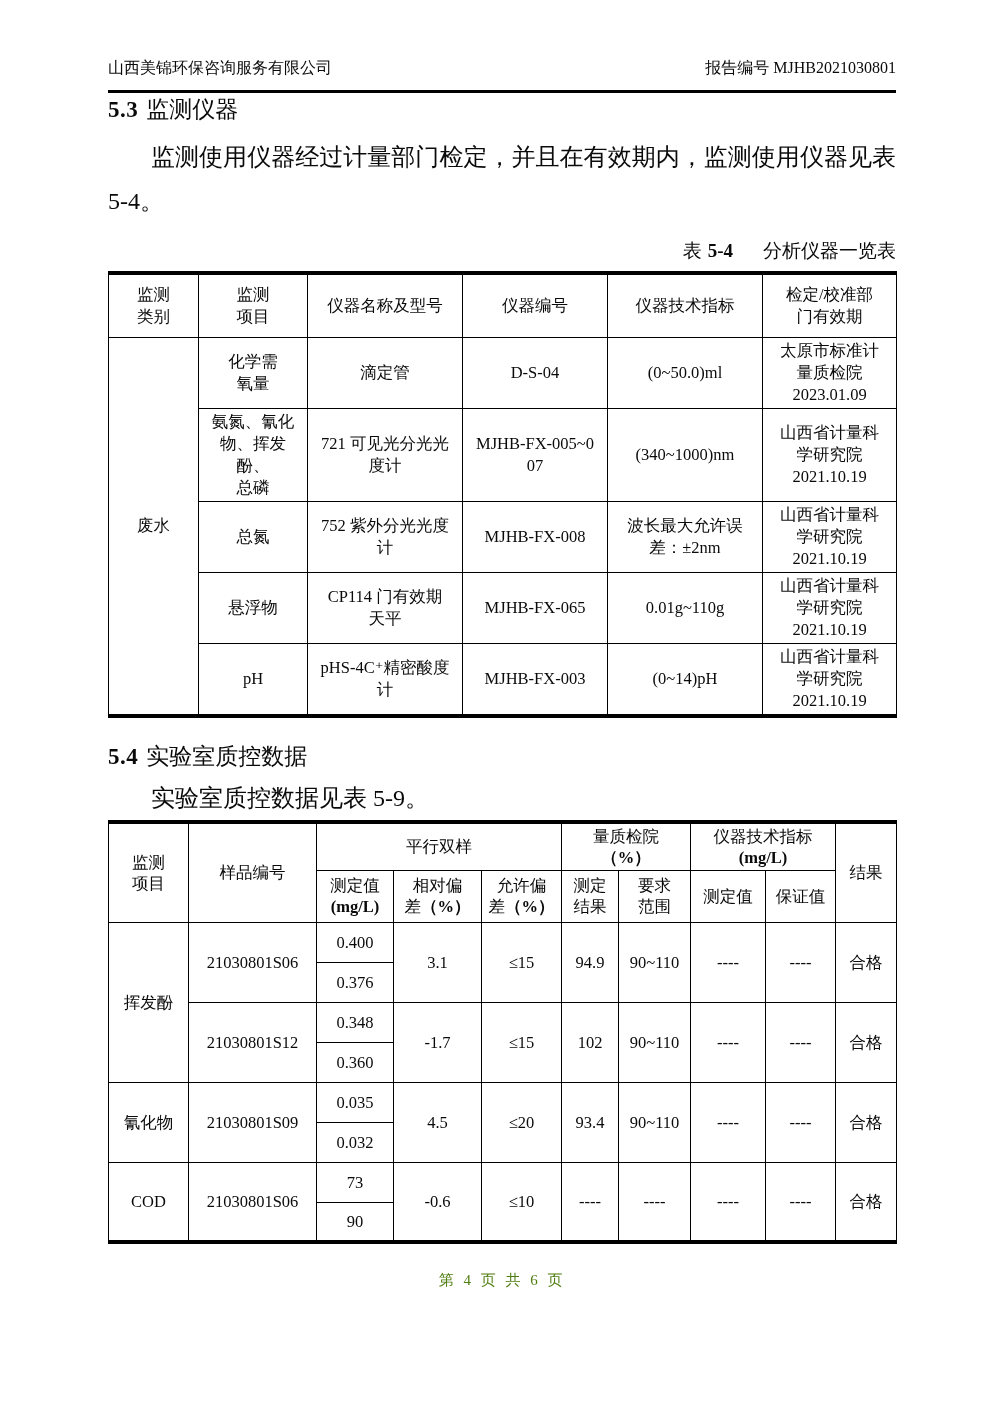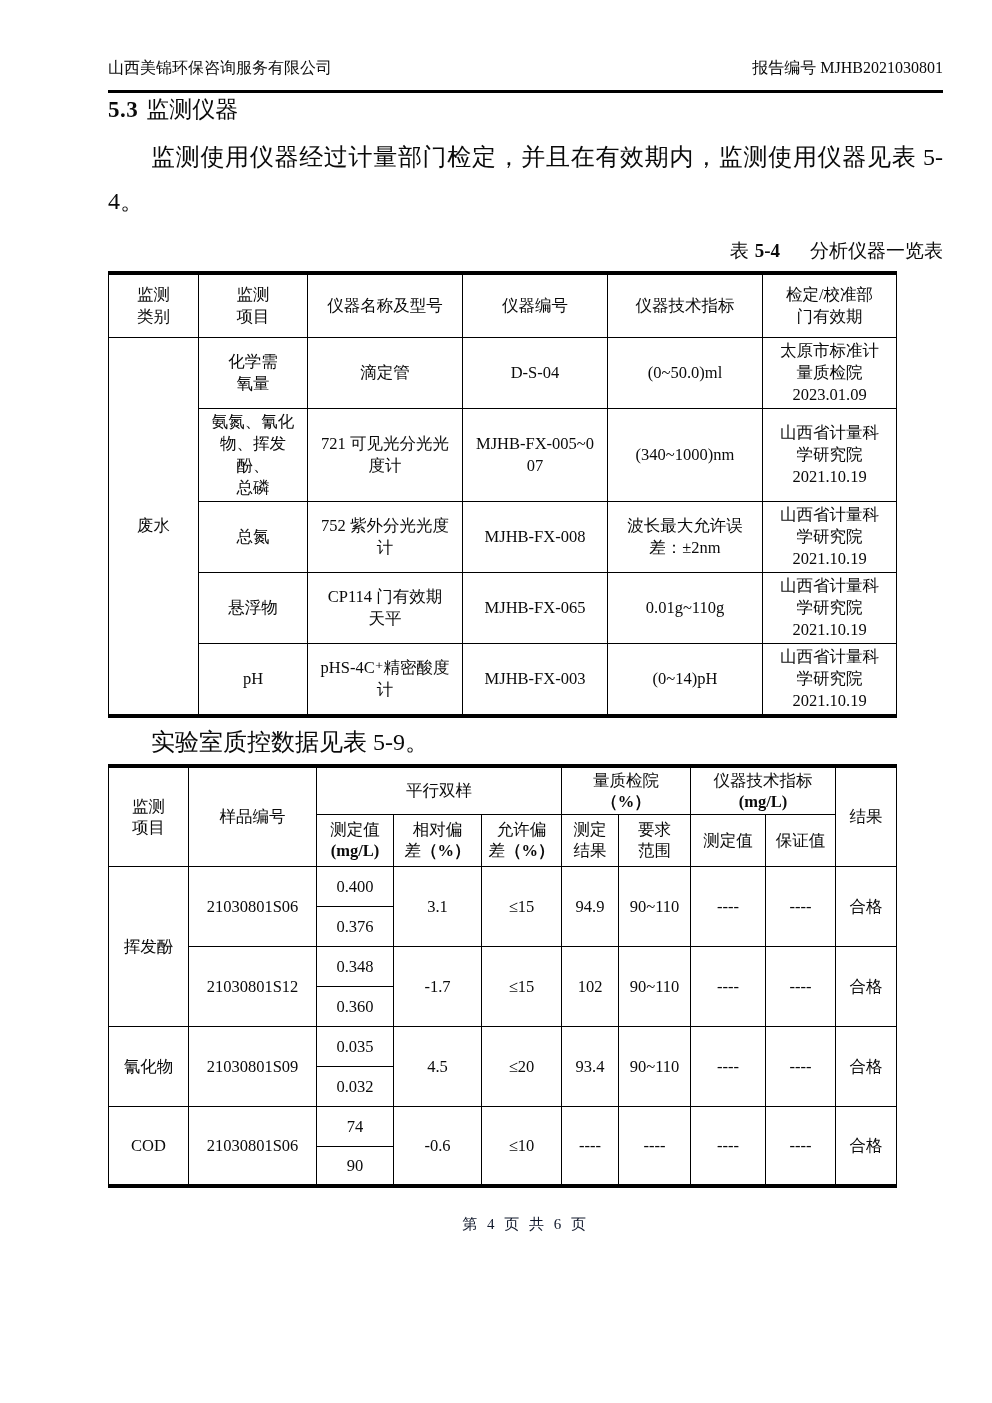--- a/index.html
+++ b/index.html
@@ -1,21 +1,21 @@
 <!DOCTYPE html>
 <html><head>
 <meta charset="utf-8">
 <style>
   html, body { margin:0; padding:0; background:#ffffff; }
   body {
     width:992px; height:1403px; overflow:hidden;
     color:#0a0a0a;
     font-family:"Liberation Serif","DejaVu Serif",serif;
   }
-  .page { box-sizing:border-box; width:992px; padding:0 49px 0 108px; }
+  .page { box-sizing:border-box; width:992px; padding:0 96px 0 108px; }
 
   
   .doc-header {
     display:flex; justify-content:space-between; align-items:flex-end;
     padding:56px 0 10px 0;
     border-bottom:3px solid #000;
     font-size:16px; line-height:24px;
   }
 
   
@@ -55,21 +55,21 @@
 
   .t59 td, .t59 th { line-height:21px; }
 
   
   .h46{height:46px}.h52{height:52px}.h40{height:40px}
   .h63{height:63px}.h64{height:64px}.h65{height:65px}.h68{height:68px}
 
   
   .page-footer {
     margin-top:26px; text-align:center;
-    font-size:15px; line-height:20px; letter-spacing:3px; color:#0f172a;
+    font-size:15px; line-height:20px; letter-spacing:3px; color:#4d7c0f;
   }
 </style>
 </head>
 <body>
 
 <div class="page">
 
   <div class="doc-header">
     <span>山西美锦环保咨询服务有限公司</span>
     <span>报告编号 MJHB2021030801</span>
@@ -151,20 +151,23 @@
       <td>pHS-4C⁺精密酸度
 计</td>
       <td class="break">MJHB-FX-003</td>
       <td>(0~14)pH</td>
       <td><span class="blk">山西省计量科
 学研究院</span><span class="blk">2021.10.19</span></td>
     </tr>
   </tbody>
     </table>
 
+  <div class="sec sec-54">
+    <span class="num">5.4</span><span>实验室质控数据</span>
+  </div>
   <p class="para para-54">实验室质控数据见表 5-9。</p>
 
 
   <table class="t59">
     <colgroup>
       <col style="width:80px">
         <col style="width:128px">
         <col style="width:77px">
         <col style="width:88px">
       <col style="width:80px">
@@ -236,21 +239,21 @@
       <td rowspan="2">----</td>
       <td rowspan="2">合格</td>
     </tr>
     <tr class="h40">
       <td>0.032</td>
     </tr>
 
     <tr class="h40">
       <td rowspan="2">COD</td>
       <td rowspan="2">21030801S06</td>
-      <td>74</td>
+      <td>73</td>
       <td rowspan="2">-0.6</td>
       <td rowspan="2">≤10</td>
       <td rowspan="2">----</td>
       <td rowspan="2">----</td>
       <td rowspan="2">----</td>
       <td rowspan="2">----</td>
       <td rowspan="2">合格</td>
     </tr>
     <tr class="h40">
       <td>90</td>

